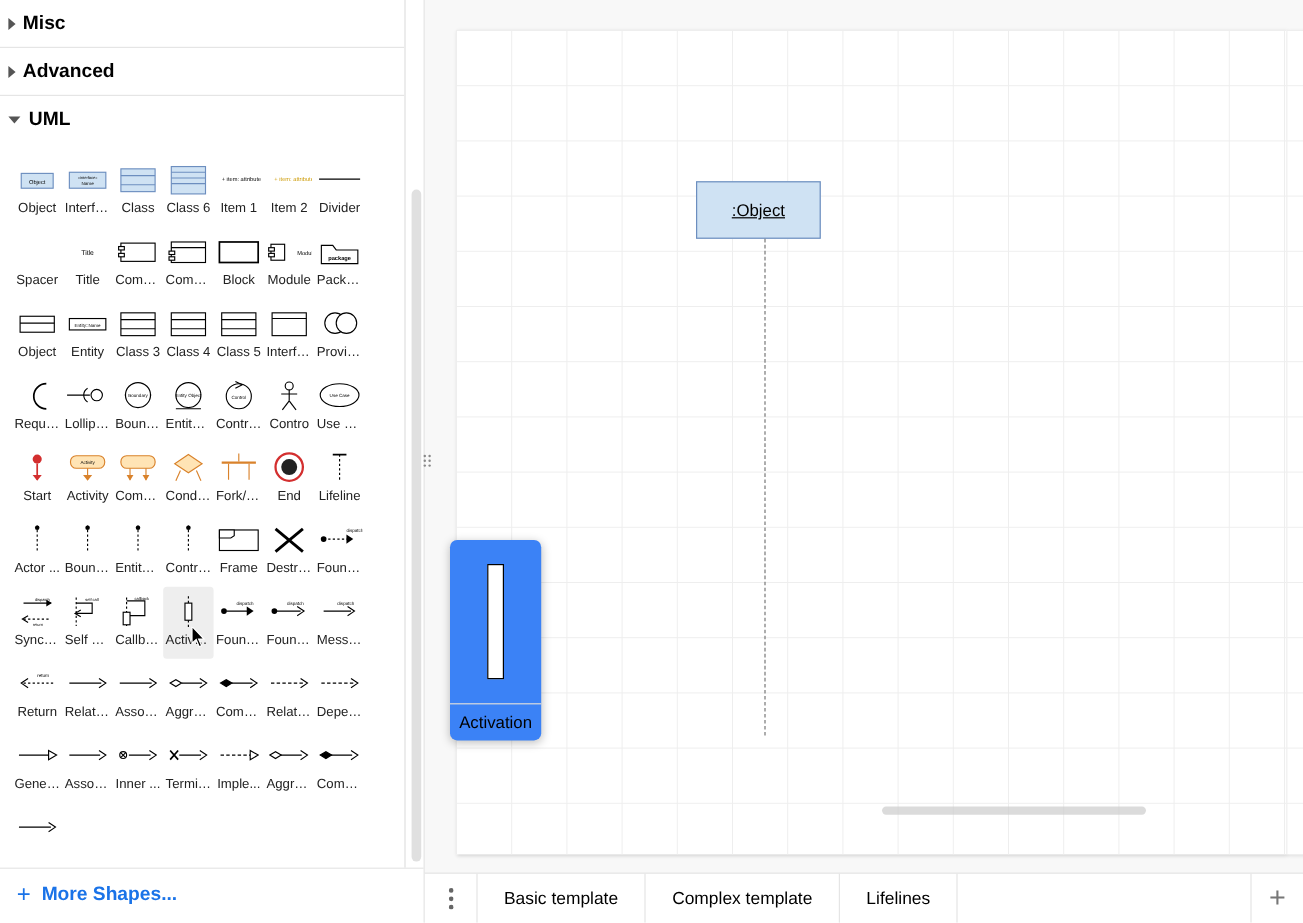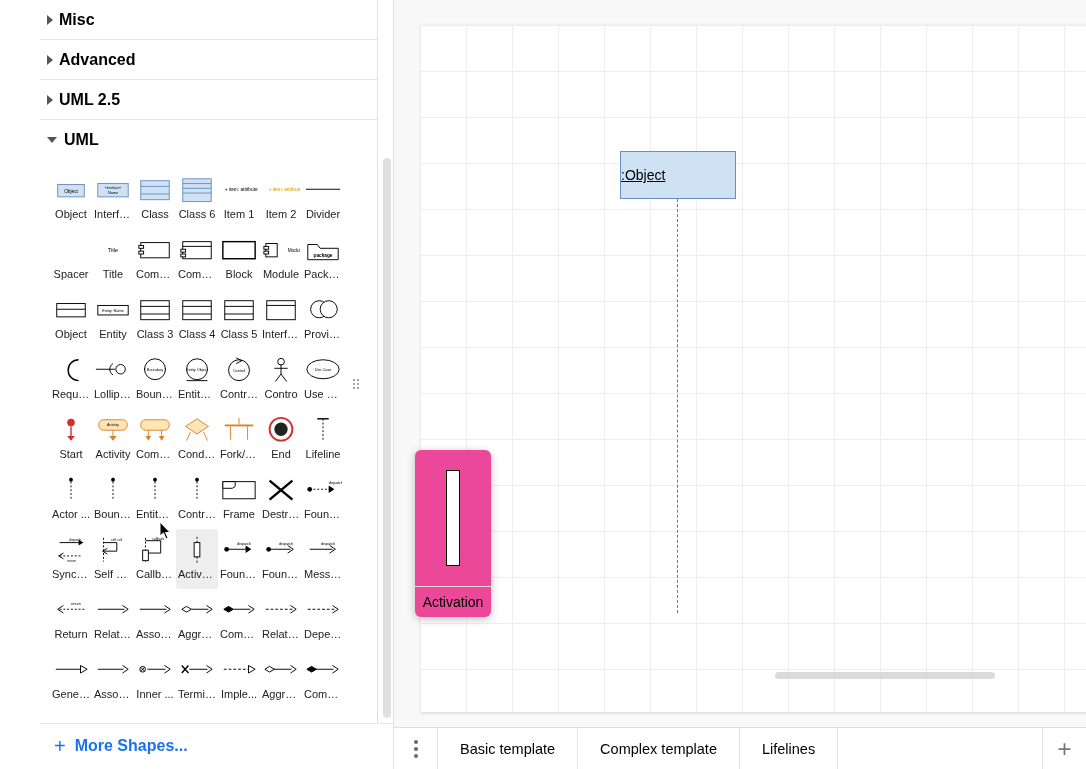--- a/index.html
+++ b/index.html
@@ -1,18 +1,18 @@
 <!DOCTYPE html>
 <html><head>
 <meta charset="utf-8">
 <style>
   * { box-sizing: border-box; margin: 0; padding: 0; font-family: -apple-system, BlinkMacSystemFont, "Segoe UI", Helvetica, Arial, sans-serif; }
   html, body { width: 1086px; height: 769px; overflow: hidden; background: #fff; }
   .app { display: flex; width: 100%; height: 100%; }
-  .sidebar { width: 354px; height: 769px; border-right: 1px solid #e0e0e0; display: flex; flex-direction: column; position: relative; margin-left: 40px; }
+  .sidebar { width: 354px; height: 769px; border-right: 1px solid #e0e0e0; display: flex; flex-direction: column; position: relative; }
   .palette-scroll { width: 338px; height: 723px; overflow: hidden; position: relative; border-right: 1px solid #e0e0e0; }
   .section { border-bottom: 1px solid #e5e5e5; }
   .section-header { display: flex; align-items: center; height: 39px; padding: 0 5px; cursor: pointer; font-size: 16px; font-weight: 600; }
   .chevron { width: 0; height: 0; margin: 0 6px 0 2px; }
   .chevron.right { border-top: 5px solid transparent; border-bottom: 5px solid transparent; border-left: 6px solid #555; }
   .chevron.down { border-left: 5px solid transparent; border-right: 5px solid transparent; border-top: 6px solid #555; margin-right: 7px; }
   .shape-grid { display: flex; flex-wrap: wrap; padding: 10px 6px 8px 10px; gap: 0; }
   .shape-cell { width: 42px; height: 60px; display: flex; flex-direction: column; align-items: center; justify-content: flex-start; cursor: move; border-radius: 3px; margin: 0; }
   .shape-cell.highlight { background: #eee; }
   .shape-thumb { width: 40px; height: 34px; display: flex; align-items: center; justify-content: center; margin-top: 3px; }
@@ -26,23 +26,23 @@
   .canvas-page { position: absolute; left: 26px; top: 25px; width: 692px; height: 687px; background: #fff; box-shadow: 1px 1px 3px rgba(0,0,0,0.15);
     background-image:
       linear-gradient(to right, #eee 1px, transparent 1px),
       linear-gradient(to bottom, #eee 1px, transparent 1px);
     background-size: 46px 46px; }
   .right-strip { position: absolute; left: 718px; top: 25px; width: 20px; height: 687px; background: #fff; box-shadow: 1px 1px 3px rgba(0,0,0,0.1);
     background-image:
       linear-gradient(to right, #eee 1px, transparent 1px),
       linear-gradient(to bottom, #eee 1px, transparent 1px);
     background-size: 46px 46px; }
-  .object-box { position: absolute; left: 200px; top: 126px; width: 116px; height: 48px; background: #cfe2f3; border: 1px solid #6c8ebf; display: flex; align-items: center; font-size: 14px; text-decoration: underline; }
+  .object-box { position: absolute; left: 200px; top: 126px; width: 104px; height: 48px; background: #cfe2f3; border: 1px solid #6c8ebf; display: flex; align-items: center; justify-content: center; font-size: 14px; text-decoration: underline; }
   .lifeline-dash { position: absolute; left: 257px; top: 174px; width: 0; height: 414px; border-left: 1.5px dashed #777; }
-  .tooltip-box { position: absolute; left: 21px; top: 450px; width: 76px; height: 167px; background: #ec4899; border-radius: 6px; box-shadow: 0 2px 8px rgba(0,0,0,0.25); display: flex; flex-direction: column; align-items: center; }
+  .tooltip-box { position: absolute; left: 21px; top: 450px; width: 76px; height: 167px; background: #3b82f6; border-radius: 6px; box-shadow: 0 2px 8px rgba(0,0,0,0.25); display: flex; flex-direction: column; align-items: center; }
   .tooltip-preview { flex: 1; display: flex; align-items: center; justify-content: center; width: 100%; }
   .tooltip-preview-bar { width: 14px; height: 96px; border: 1.5px solid #000; background: #fff; }
   .tooltip-label { border-top: 1px solid #ddd; width: 100%; text-align: center; font-size: 14px; padding: 7px 0 7px 0; }
   .canvas-hscroll { position: absolute; left: 381px; right: 10px; bottom: 47px; height: 9px; }
   .canvas-hscroll-thumb { position: absolute; left: 0; width: 220px; height: 7px; background: #ccc; border-radius: 4px; top: 1px; opacity: 0.7; }
   .page-tabs { height: 42px; border-top: 1px solid #ddd; display: flex; align-items: stretch; background: #fff; }
   .tab-kebab { width: 44px; display: flex; align-items: center; justify-content: center; font-size: 18px; color: #555; border-right: 1px solid #e5e5e5; cursor: pointer; }
   .page-tab { padding: 0 22px; display: flex; align-items: center; font-size: 14.5px; color: #000000; border-right: 1px solid #e5e5e5; cursor: pointer; }
   .page-tab.active { color: #1a73e8; font-weight: 600; position: relative; }
   .page-tab.active::before { content:''; position:absolute; left:0; right:0; top:-1px; height:2px; background:#fff; }
@@ -62,26 +62,20 @@
       <div class="section">
         <div class="section-header">
           <span class="chevron right"></span>
           <span>Misc</span>
         </div>
       </div>
       <div class="section">
         <div class="section-header">
           <span class="chevron right"></span>
           <span>Advanced</span>
-        </div>
-      </div>
-      <div class="section">
-        <div class="section-header">
-          <span class="chevron right"></span>
-          <span>UML 2.5</span>
         </div>
       </div>
       <div class="section">
         <div class="section-header">
           <span class="chevron down"></span>
           <span>UML</span>
         </div>
         <div class="shape-grid" id="shape-grid">
             <div class="shape-cell">
               <div class="shape-thumb">

